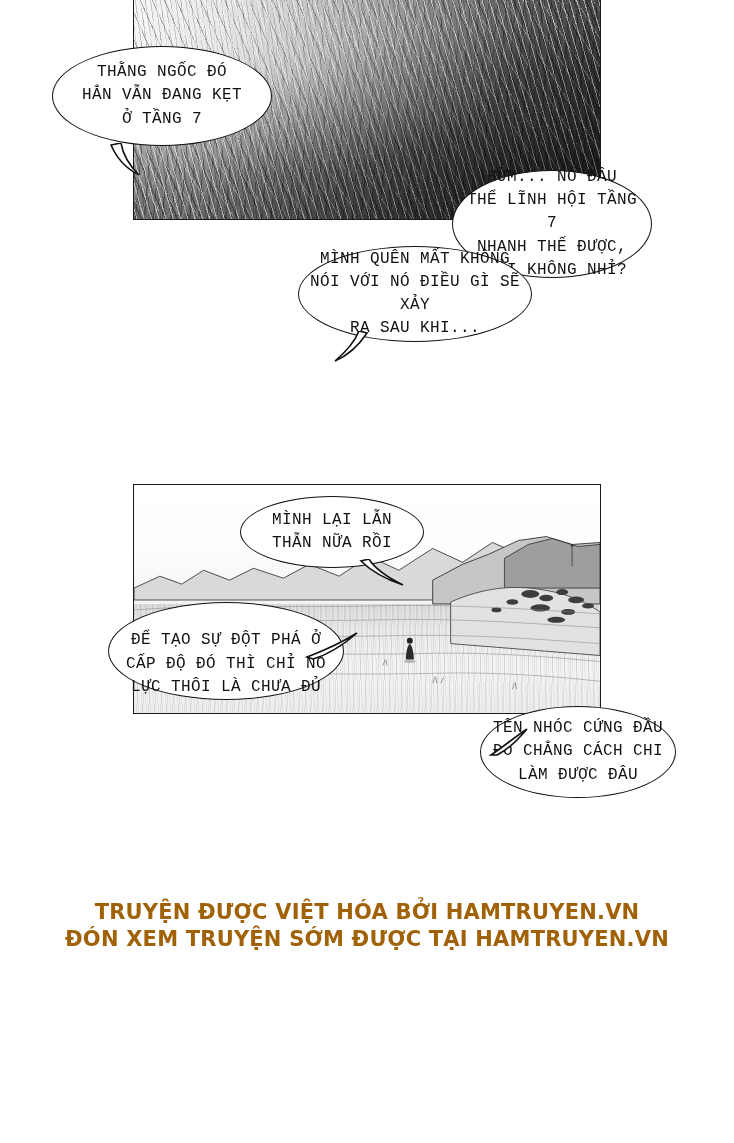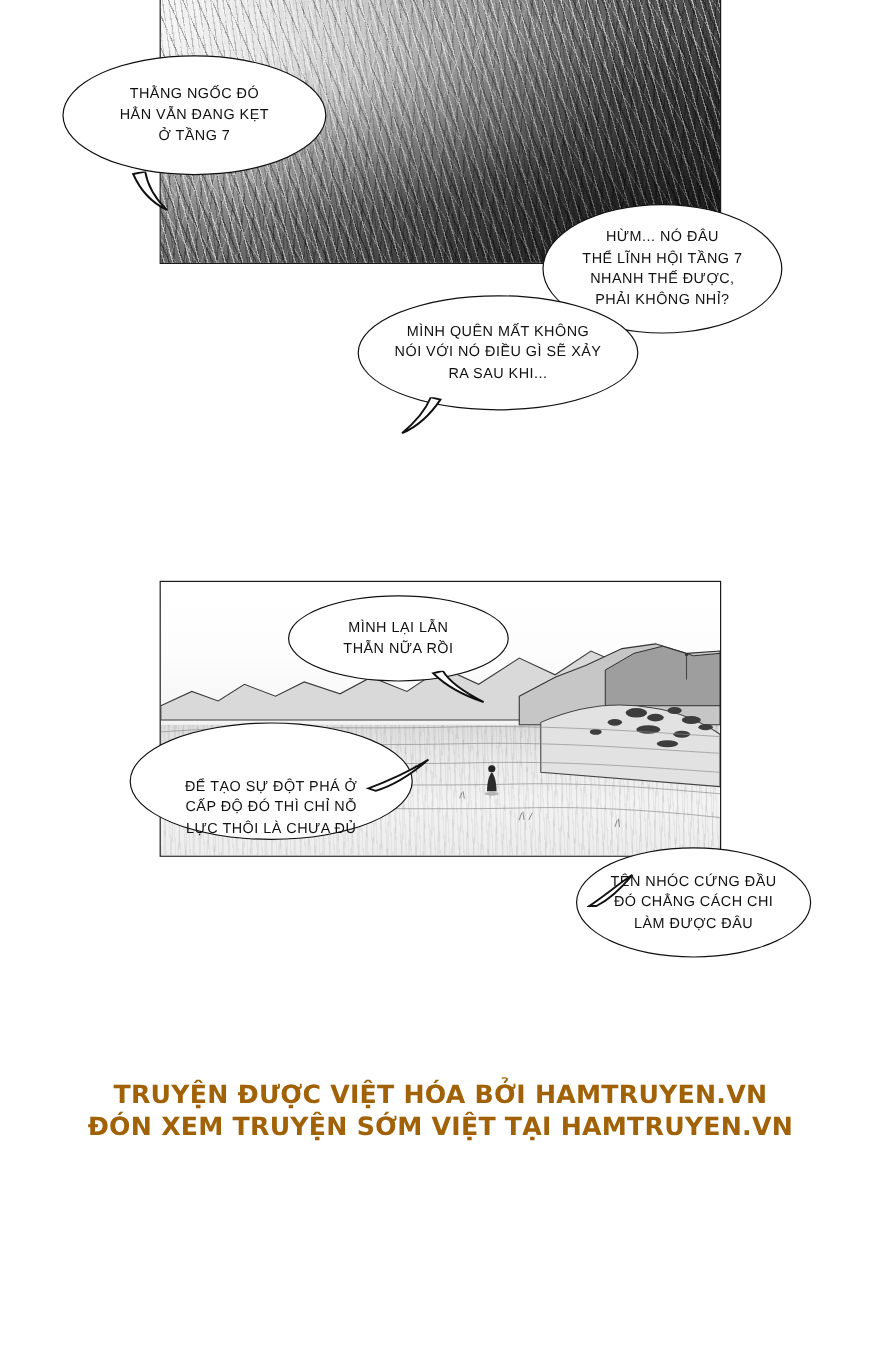--- a/index.html
+++ b/index.html
@@ -101,22 +101,22 @@
     border-radius: 50% / 50%;
     display: flex;
     align-items: center;
     justify-content: center;
     text-align: center;
     box-sizing: border-box;
   }
   .balloon p {
     margin: 0;
     color: #111111;
-    font-family: Liberation Sans, sans-serif;
-    font-size: 12px;
+    font-family: Liberation Mono, monospace;
+    font-size: 16px;
     line-height: 1.45;
     letter-spacing: 0.4px;
     white-space: pre-line;
     text-transform: uppercase;
     padding: 0 10px;
   }
   .tail {
     position: absolute;
     width: 0; height: 0;
   }
@@ -260,15 +260,15 @@
   <div class="balloon" id="balloon-6">
     <p>Tên nhóc cứng đầu
 đó chẳng cách chi
 làm được đâu</p>
     <svg class="tail" style="left:8px; top:20px; width:44px; height:30px;" viewBox="0 0 44 30">
       <path d="M2,28 C14,20 26,10 38,2 C28,14 16,24 8,28 Z" fill="#ffffff" stroke="#111" stroke-width="1.6"></path>
     </svg>
   </div>
 
   <div class="credit" id="credit-line-1">TRUYỆN ĐƯỢC VIỆT HÓA BỞI HAMTRUYEN.VN</div>
-  <div class="credit" id="credit-line-2">ĐÓN XEM TRUYỆN SỚM VIỆT TẠI HAMTRUYEN.VN</div>
+  <div class="credit" id="credit-line-2">ĐÓN XEM TRUYỆN SỚM ĐƯỢC TẠI HAMTRUYEN.VN</div>
 
 </div>
 
 </body></html>

